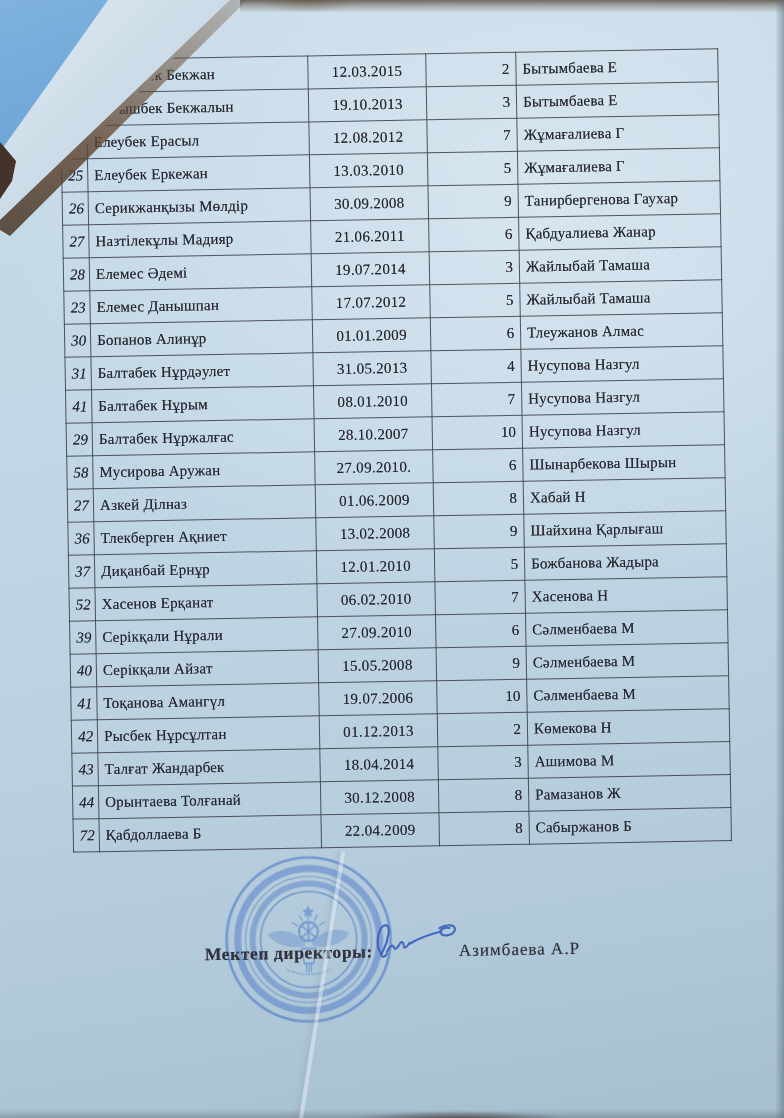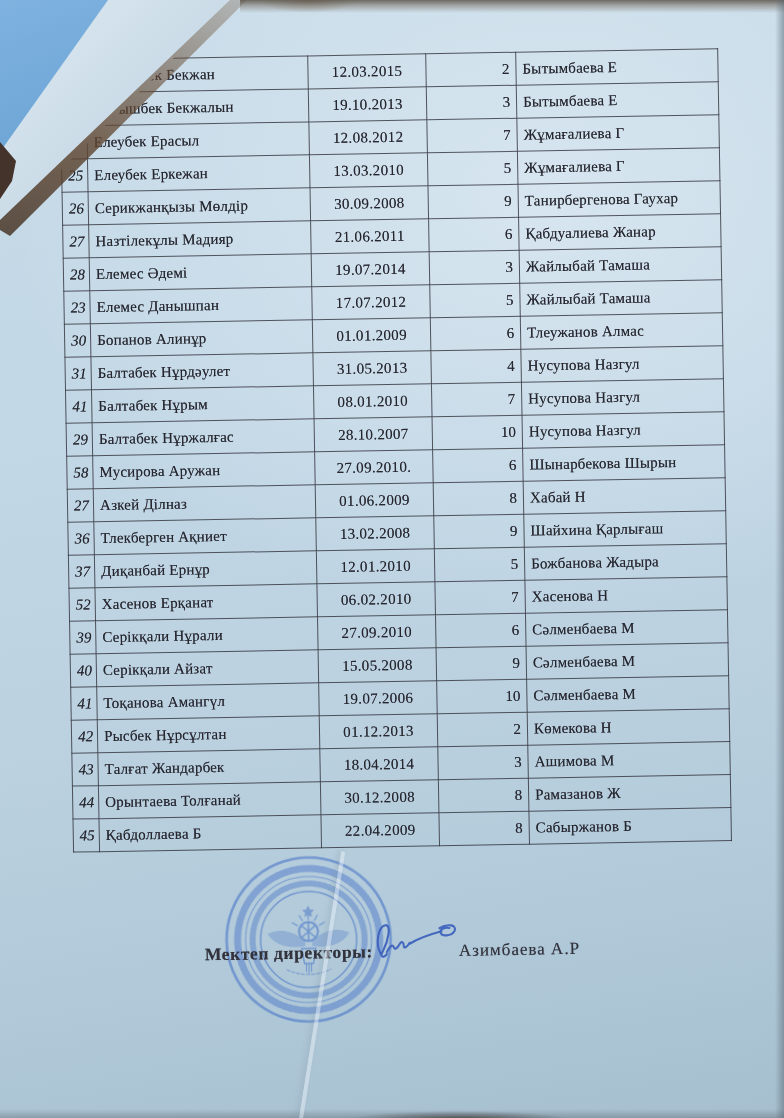--- a/index.html
+++ b/index.html
@@ -240,21 +240,21 @@
     <td class="c-teacher">Ашимова М</td>
   </tr>
           <tr>
     <td class="c-no">44</td>
     <td class="c-name">Орынтаева Толғанай</td>
     <td class="c-date">30.12.2008</td>
     <td class="c-count">8</td>
     <td class="c-teacher">Рамазанов Ж</td>
   </tr>
           <tr>
-    <td class="c-no">45</td>
+    <td class="c-no">72</td>
     <td class="c-name">Қабдоллаева Б</td>
     <td class="c-date">22.04.2009</td>
     <td class="c-count">8</td>
     <td class="c-teacher">Сабыржанов Б</td>
   </tr>
         </tbody>
     </table>
 
     <svg class="stamp" viewBox="-88 -88 176 176" xmlns="http://www.w3.org/2000/svg">
       <g stroke="#4b77c8" fill="none" stroke-linecap="round">

